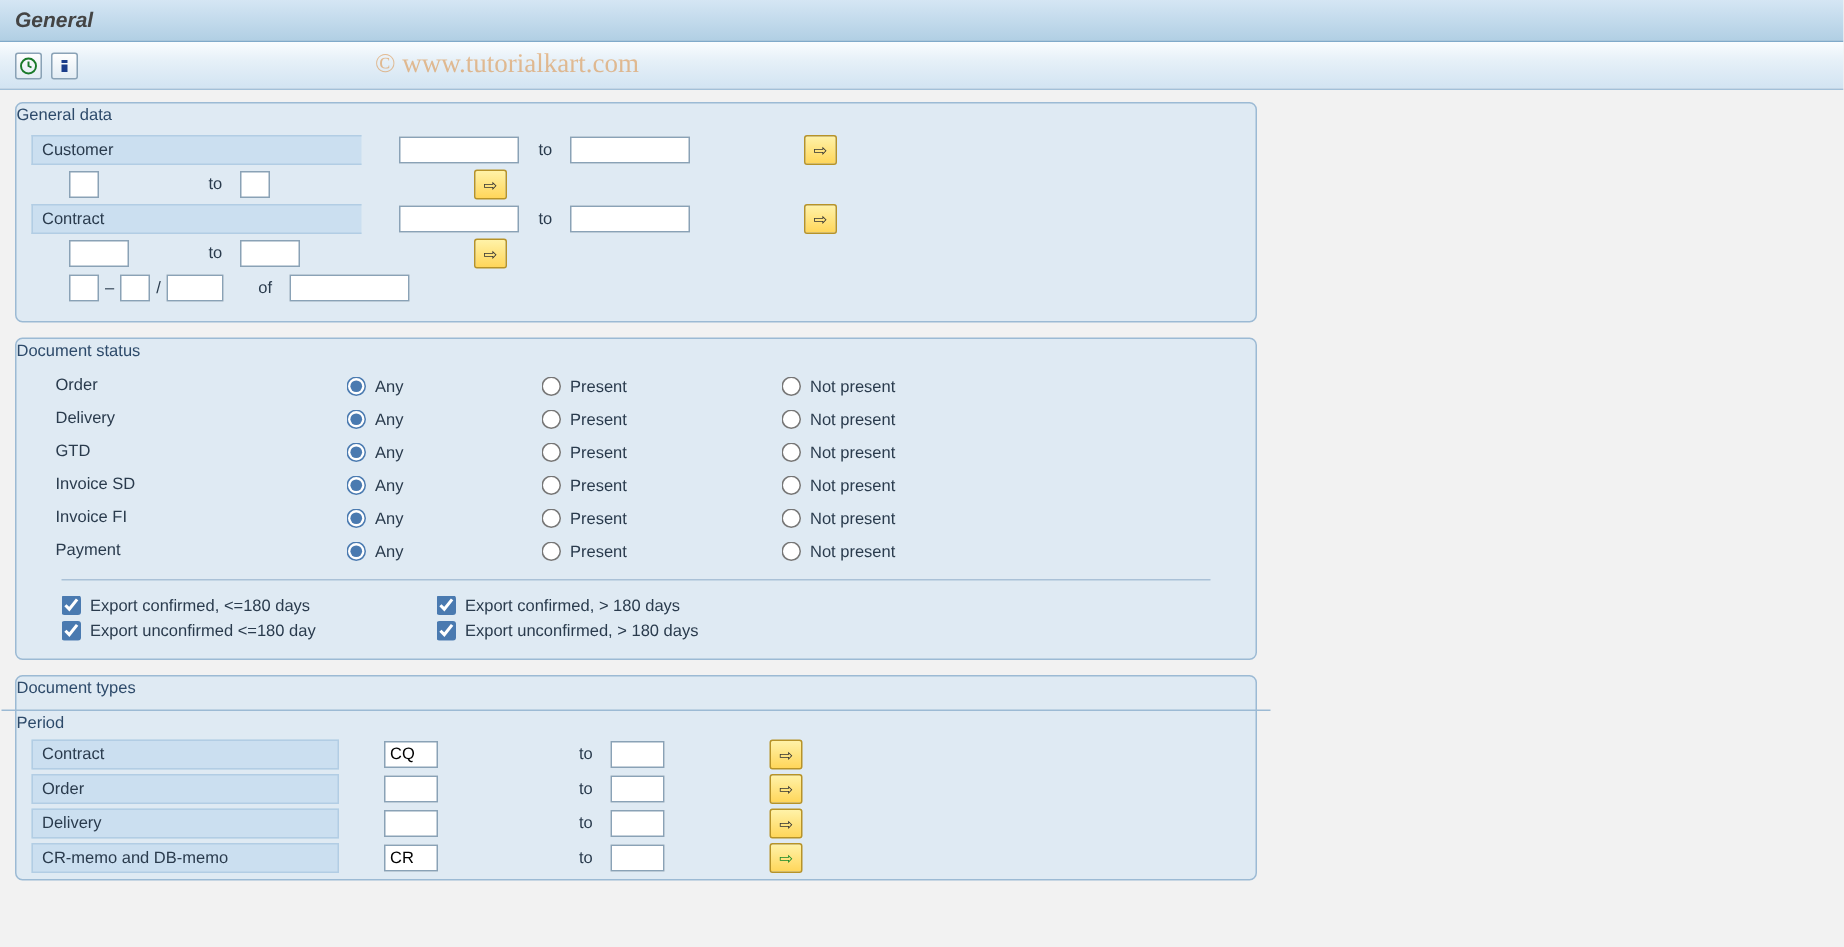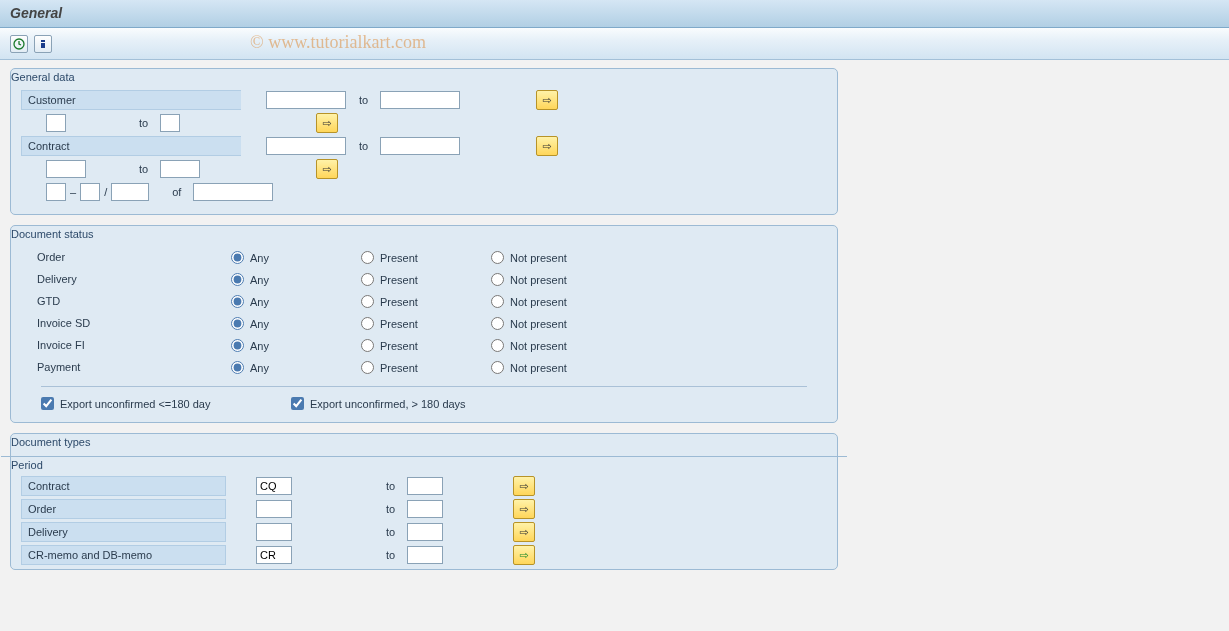--- a/index.html
+++ b/index.html
@@ -122,21 +122,21 @@
     .radio-row { height: 22px; display: flex; align-items: center; }
     .radio-lbl {
       width: 210px;
       font-size: 11px;
       color: #2a3b4d;
       padding-left: 6px;
     }
     .radio-opt { display: flex; align-items: flex-end; gap: 6px; font-size: 11px; color: #2a3b4d; }
     .ropt1 { width: 130px; }
     .ropt2 { width: 130px; }
-    .ropt3 { width: 150px; }
+    .ropt3 { width: 150px; margin-left: 30px; }
     .sep {
       border-top: 1px solid #aac1d7;
       margin: 8px 20px 10px 20px;
     }
     .chk-row { display: flex; gap: 40px; padding-left: 20px; margin-bottom: 4px; }
     .chk-opt { display: flex; align-items: center; gap: 6px; font-size: 11px; color: #2a3b4d; width: 210px; }
     .inner-group {
       border-top: 1px solid #9cbad4;
       margin: 4px -10px 0 -10px;
       padding: 18px 10px 2px 20px;
@@ -355,20 +355,30 @@
             <span>Not present</span>
           </label>
         </div>
       </div>
 
     <div class="sep"></div>
 
     <div class="chk-row">
       <label class="chk-opt">
           <input type="checkbox" checked="" style="">
+          <span>Export confirmed, &lt;=180 days</span>
+        </label>
+      <label class="chk-opt">
+          <input type="checkbox" checked="" style="">
+          <span>Export confirmed, &gt; 180 days</span>
+        </label>
+    </div>
+    <div class="chk-row">
+      <label class="chk-opt">
+          <input type="checkbox" checked="" style="">
           <span>Export unconfirmed &lt;=180 day</span>
         </label>
       <label class="chk-opt">
           <input type="checkbox" checked="" style="">
           <span>Export unconfirmed, &gt; 180 days</span>
         </label>
     </div>
   </div>
 
   <div class="group" style="padding:18px 0 0 0; margin-bottom:0;">

